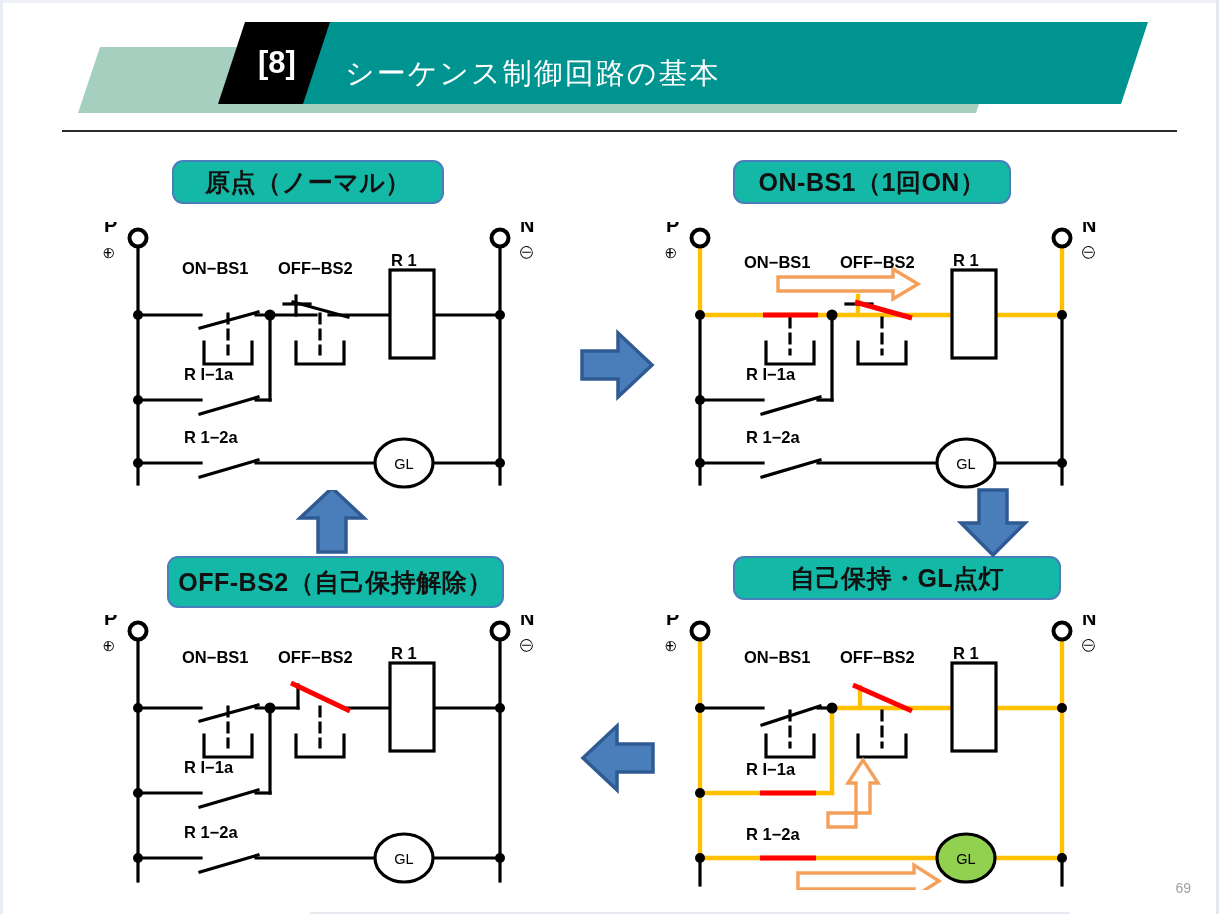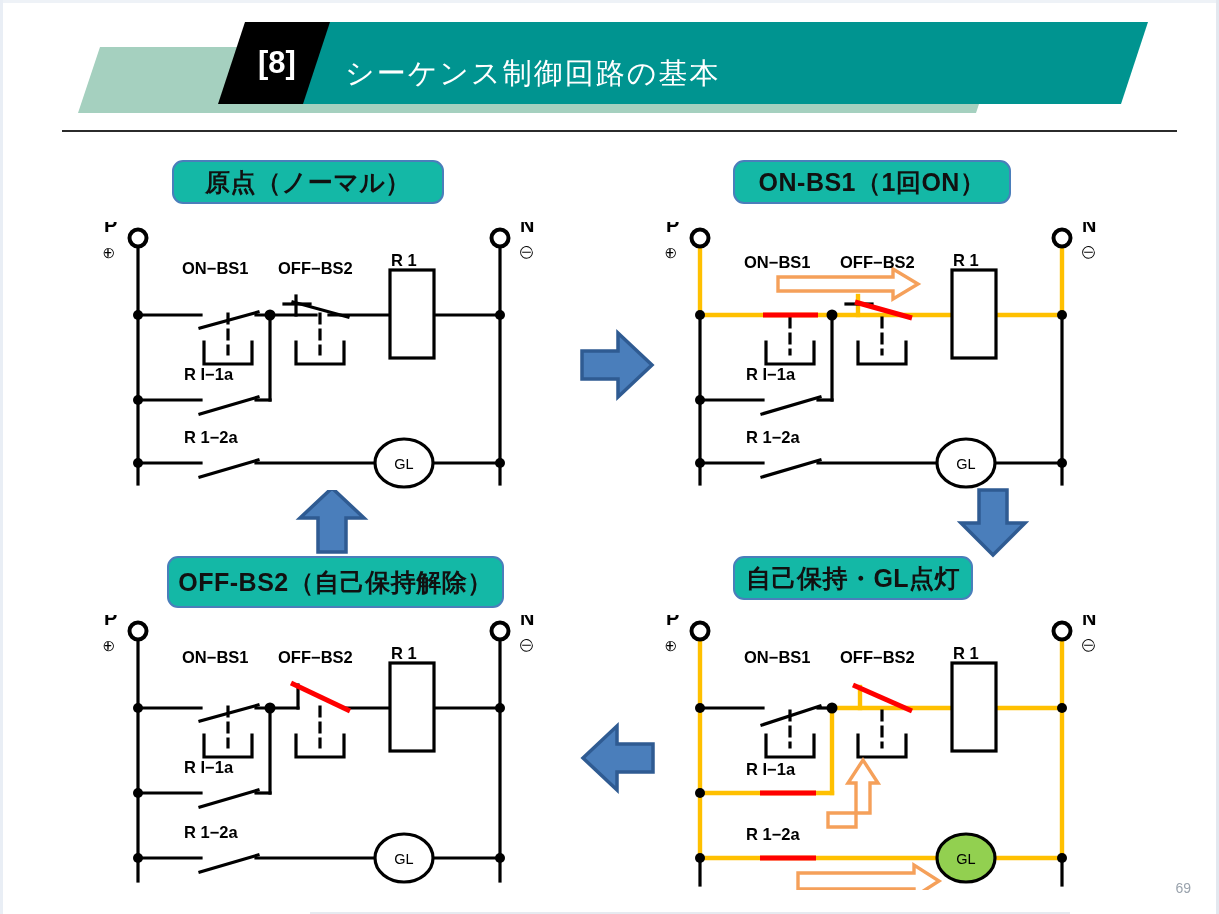--- a/index.html
+++ b/index.html
@@ -79,21 +79,21 @@
   <div class="hdr-pale"></div>
   <div class="hdr-teal"></div>
   <div class="hdr-black"></div>
   <div class="hdr-num">[8]</div>
   <div class="hdr-title">シーケンス制御回路の基本</div>
   <div class="hdr-rule"></div>
 
   <div class="pill" style="left:172px;top:160px;width:272px;height:44px;">原点（ノーマル）</div>
   <div class="pill" style="left:733px;top:160px;width:278px;height:44px;">ON-BS1（1回ON）</div>
   <div class="pill" style="left:155px;top:556px;width:337px;height:52px;margin-left:12px;">OFF-BS2（自己保持解除）</div>
-  <div class="pill" style="left:733px;top:556px;width:240px;height:44px;text-align:center;">自己保持・GL点灯</div>
+  <div class="pill" style="left:733px;top:556px;width:328px;height:44px;text-align:center;">自己保持・GL点灯</div>
 
   <div class="circuit" style="left:88px;top:222px;">
   <svg width="480" height="270" viewBox="0 0 480 270">
     <g stroke="#000" stroke-width="3.2" fill="none" stroke-linecap="square">
 
       <line x1="50" y1="22" x2="50" y2="262"></line>
       <line x1="412" y1="22" x2="412" y2="262"></line>
 
       <circle cx="50" cy="16" r="8.5" fill="#fff" stroke-width="4"></circle>
       <circle cx="412" cy="16" r="8.5" fill="#fff" stroke-width="4"></circle>

